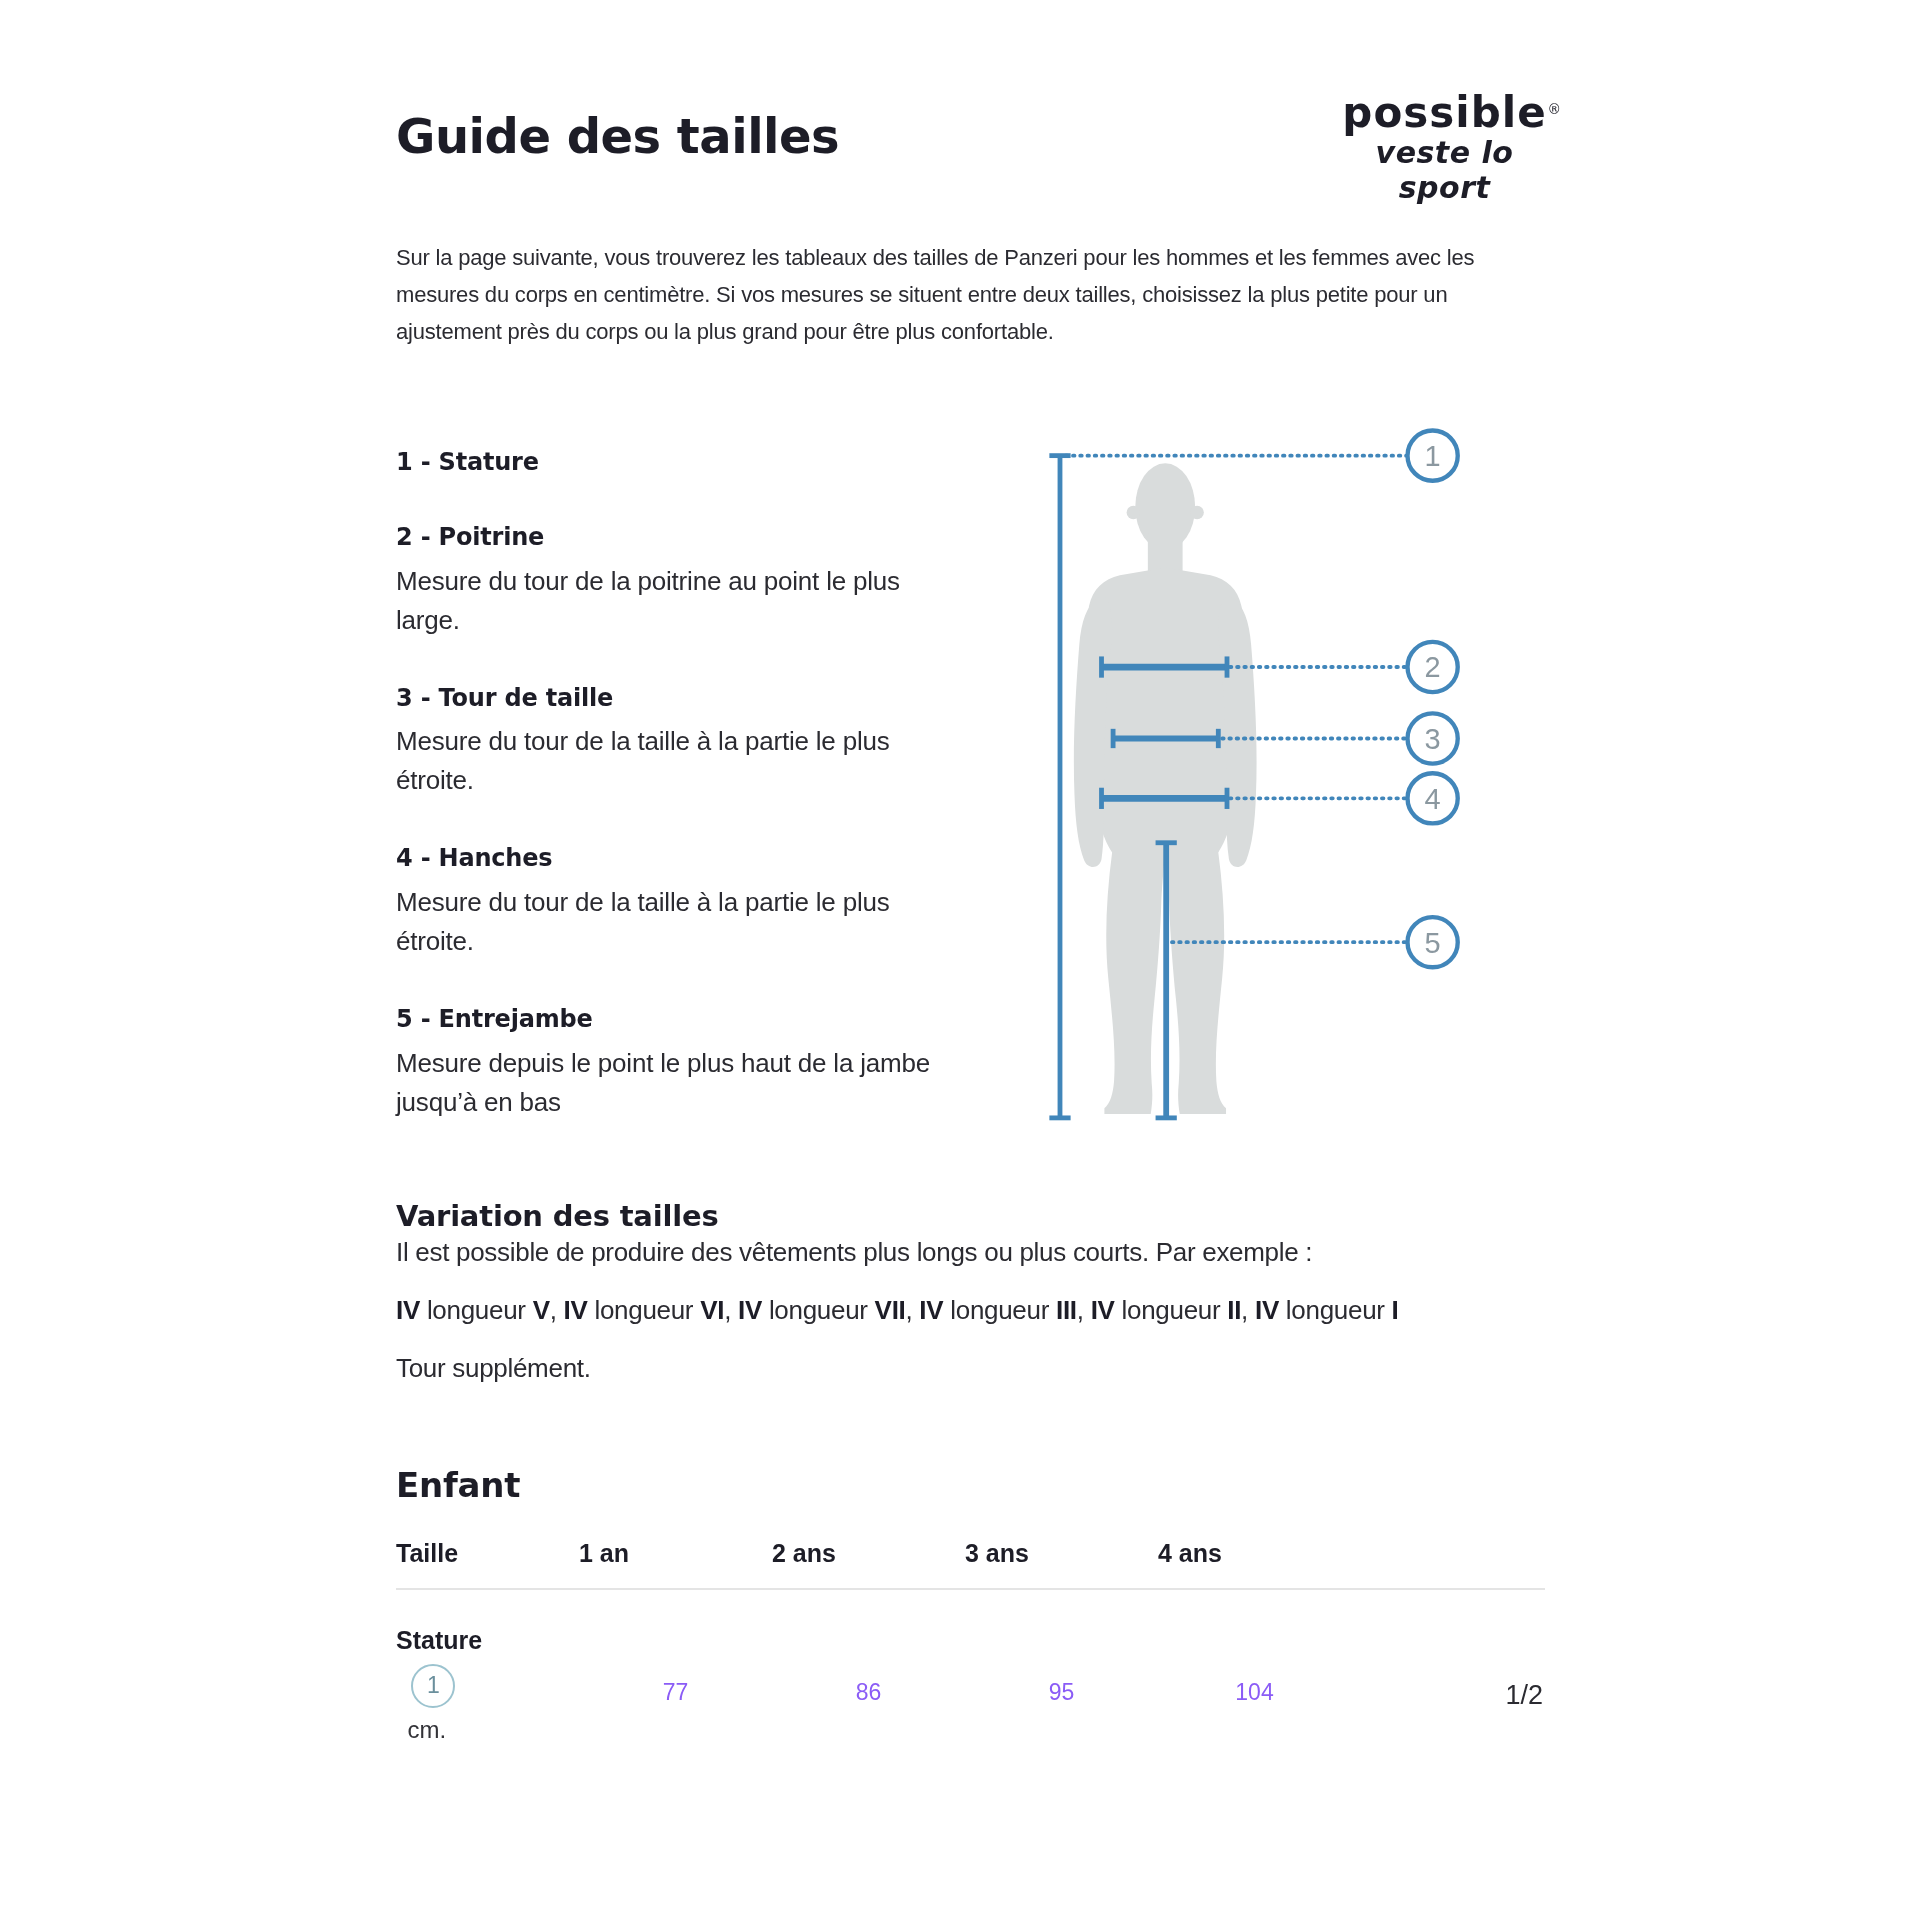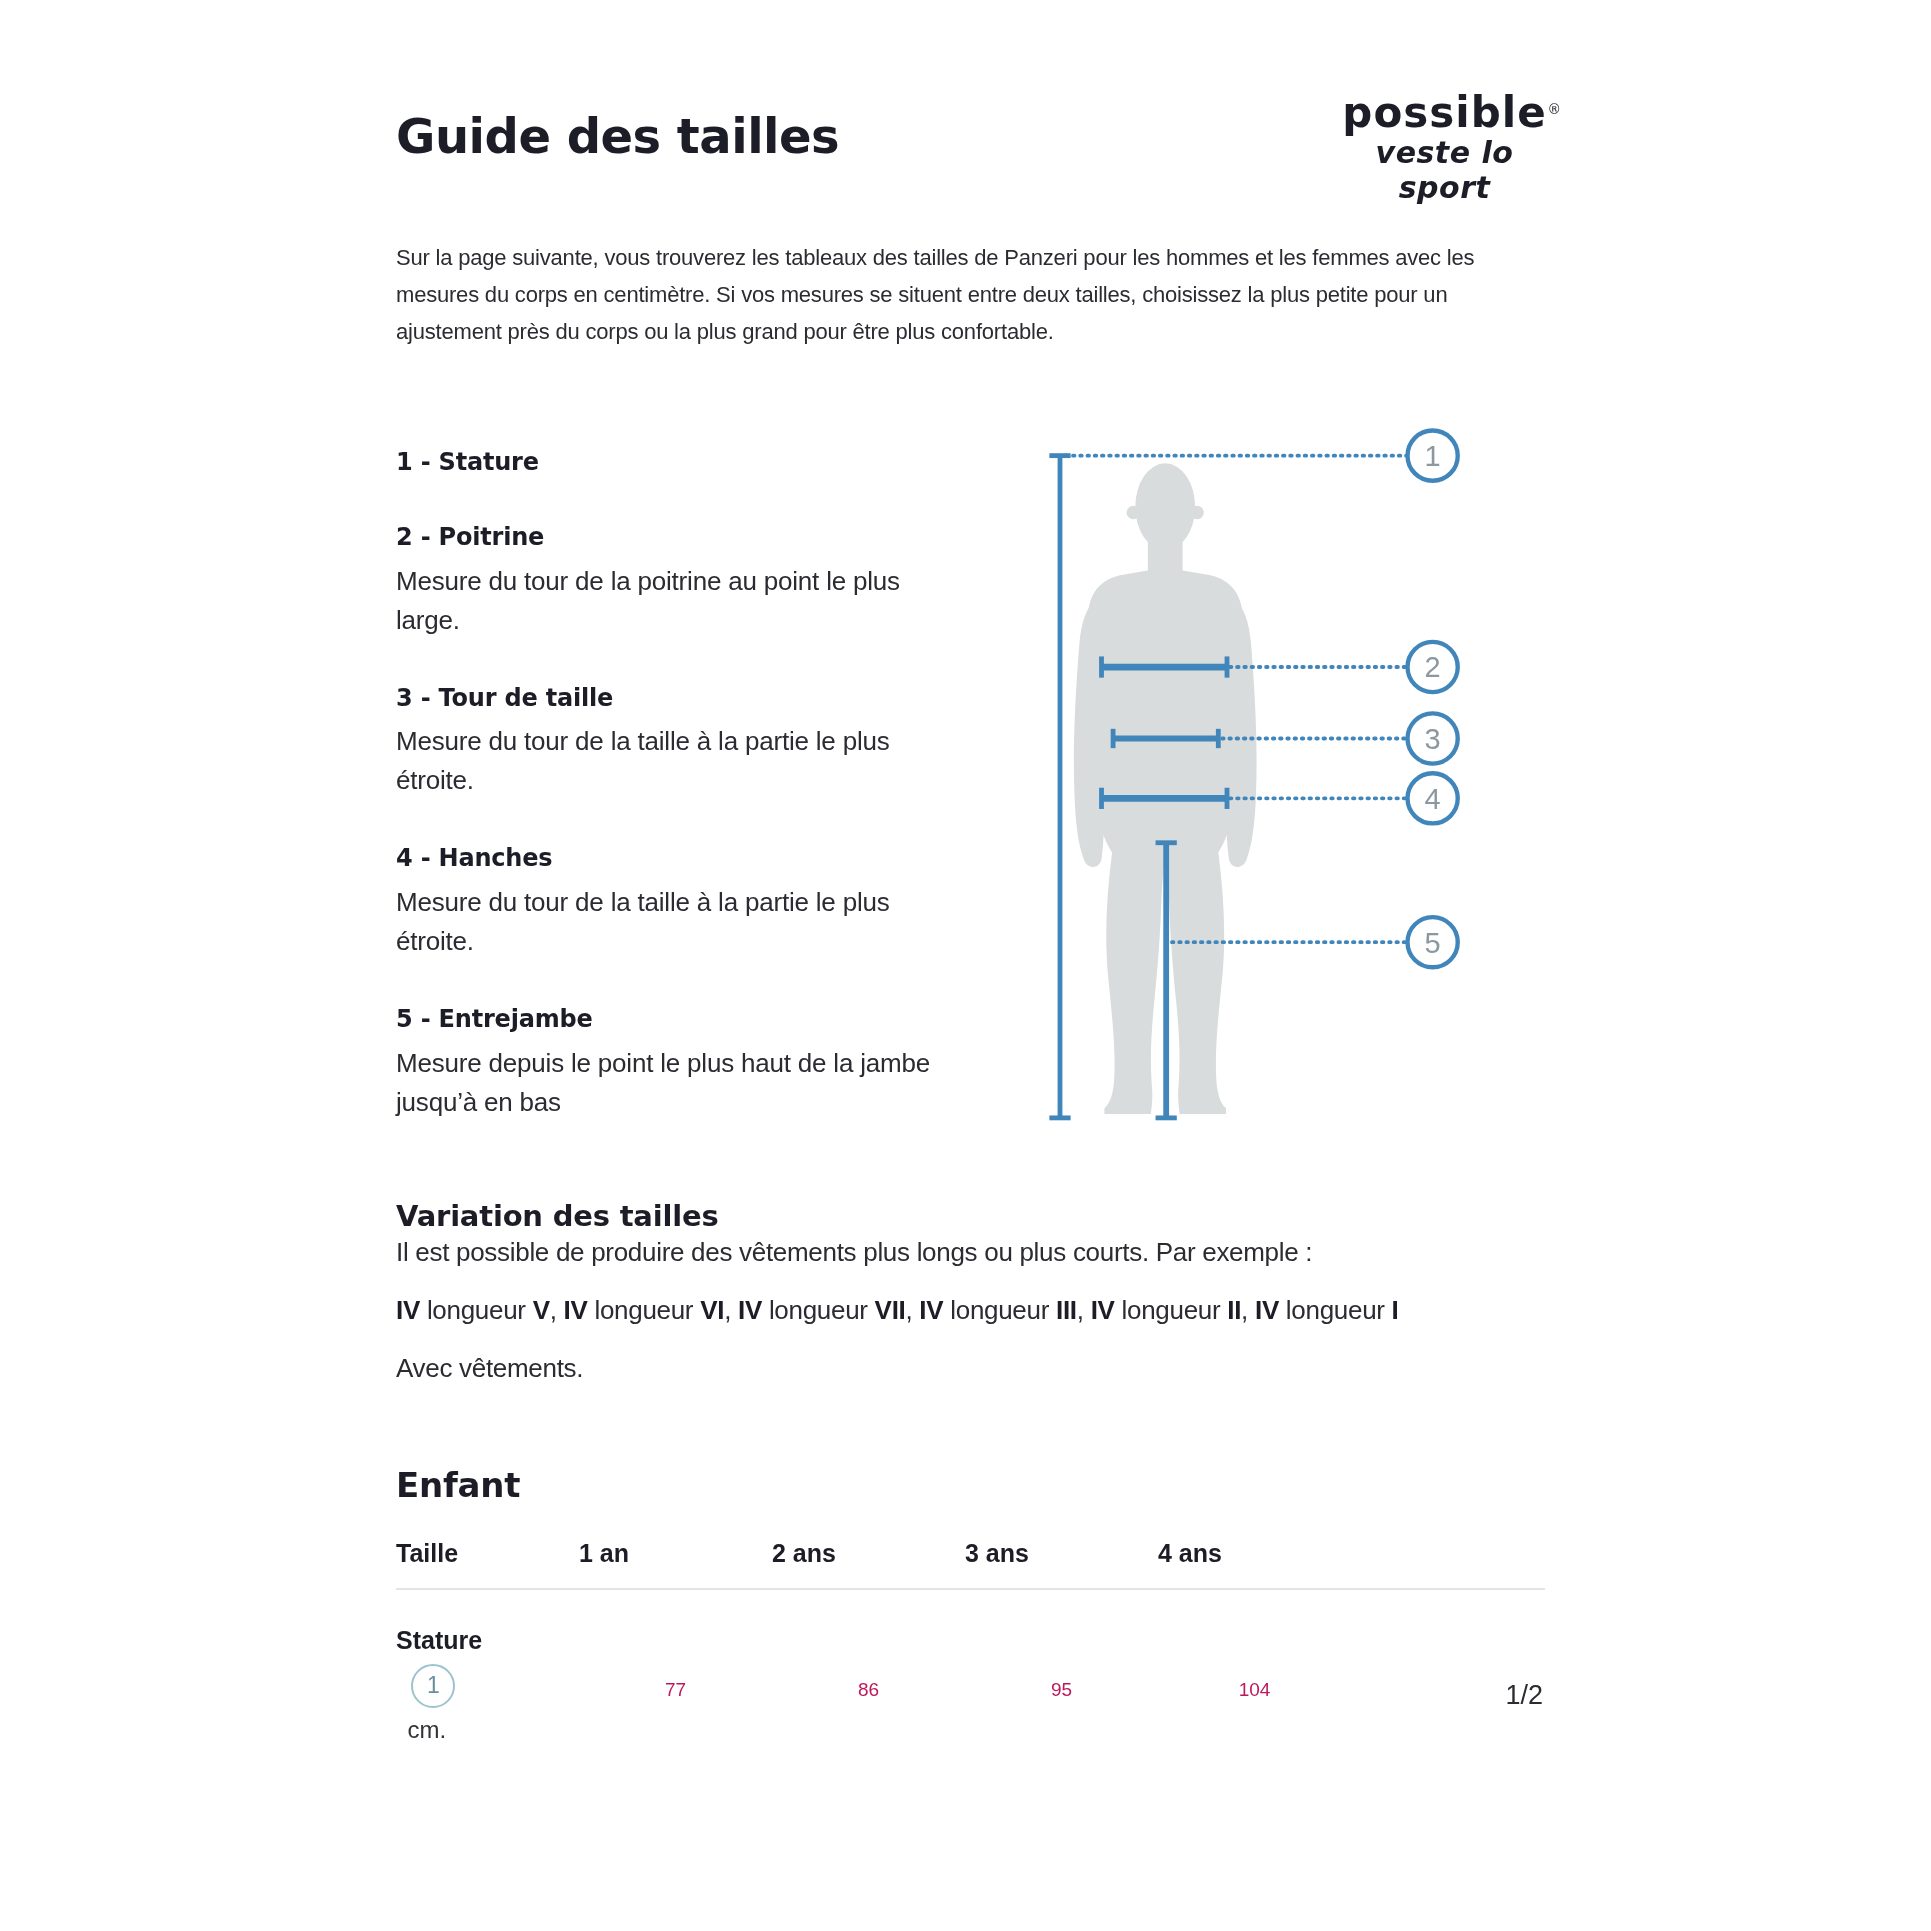--- a/index.html
+++ b/index.html
@@ -84,21 +84,21 @@
   .label-cell { }
   .row-label { font-size:25px; font-weight:800; color:#1d1d27; line-height:31px; }
   .badge {
     width:44px; height:44px; border:2.9px solid #9cc3cf; border-radius:50%;
     margin:7.7px 0 0 15.4px;
     display:flex; align-items:center; justify-content:center;
     font-size:23px; color:#6a8f9c; background:#ffffff;
   }
   .unit { font-size:24px; color:#333338; margin:7.7px 0 0 11.6px; }
   .td.value {
-    text-align:center; font-size:19px; color:#be185d; padding-top:54px;
+    text-align:center; font-size:23px; color:#8b5cf6; padding-top:54px;
   }
 
   
   .pagenum {
     position:absolute; right:388px; top:1680px;
     font-size:27px; color:#2b2b31;
   }
 </style>
 </head>
 <body>
@@ -227,21 +227,21 @@
       <text class="circle-num" x="444" y="337" text-anchor="middle" dy="0.36em">3</text>
       <text class="circle-num" x="444" y="399" text-anchor="middle" dy="0.36em">4</text>
       <text class="circle-num" x="444" y="548" text-anchor="middle" dy="0.36em">5</text>
     </g>
   </svg>
 
   <div class="variation">
     <h2>Variation des tailles</h2>
     <p>Il est possible de produire des vêtements plus longs ou plus courts. Par exemple :</p>
     <p><span class="seg-b">IV</span><span> longueur </span><span class="seg-b">V</span><span>, </span><span class="seg-b">IV</span><span> longueur </span><span class="seg-b">VI</span><span>, </span><span class="seg-b">IV</span><span> longueur </span><span class="seg-b">VII</span><span>, </span><span class="seg-b">IV</span><span> longueur </span><span class="seg-b">III</span><span>, </span><span class="seg-b">IV</span><span> longueur </span><span class="seg-b">II</span><span>, </span><span class="seg-b">IV</span><span> longueur </span><span class="seg-b">I</span></p>
-    <p>Avec vêtements.</p>
+    <p>Tour supplément.</p>
   </div>
 
   <div class="enfant">
     <h2>Enfant</h2>
 
     <div class="thead">
       <div class="th label-h">Taille</div>
       <div class="th">1 an</div>
       <div class="th">2 ans</div>
       <div class="th">3 ans</div>

